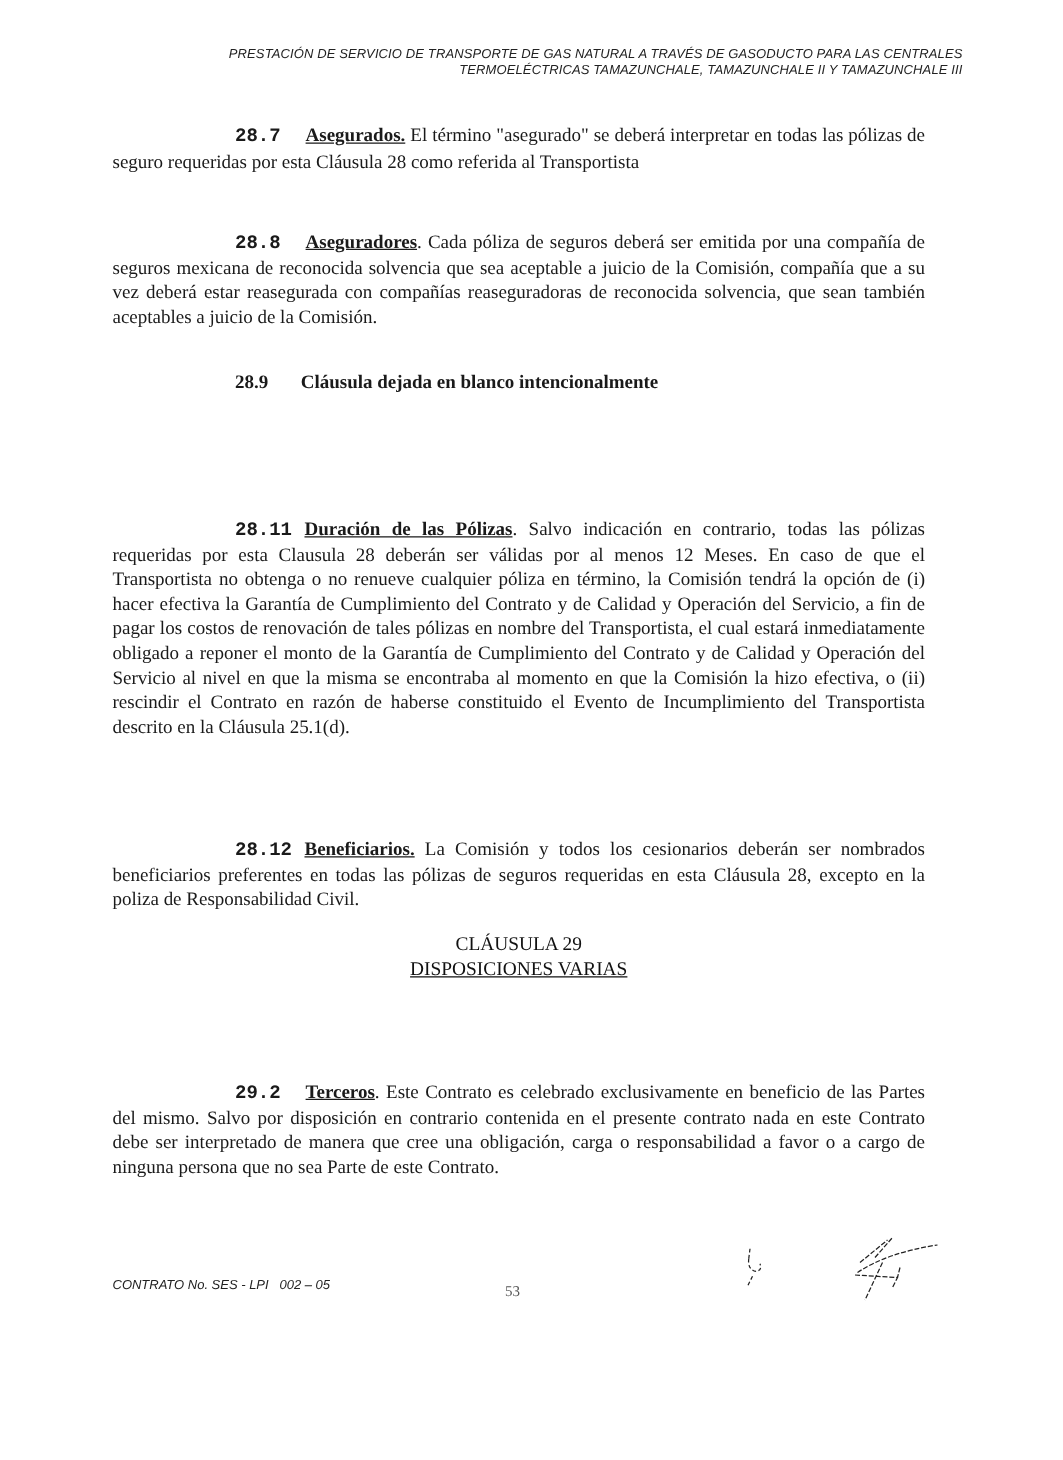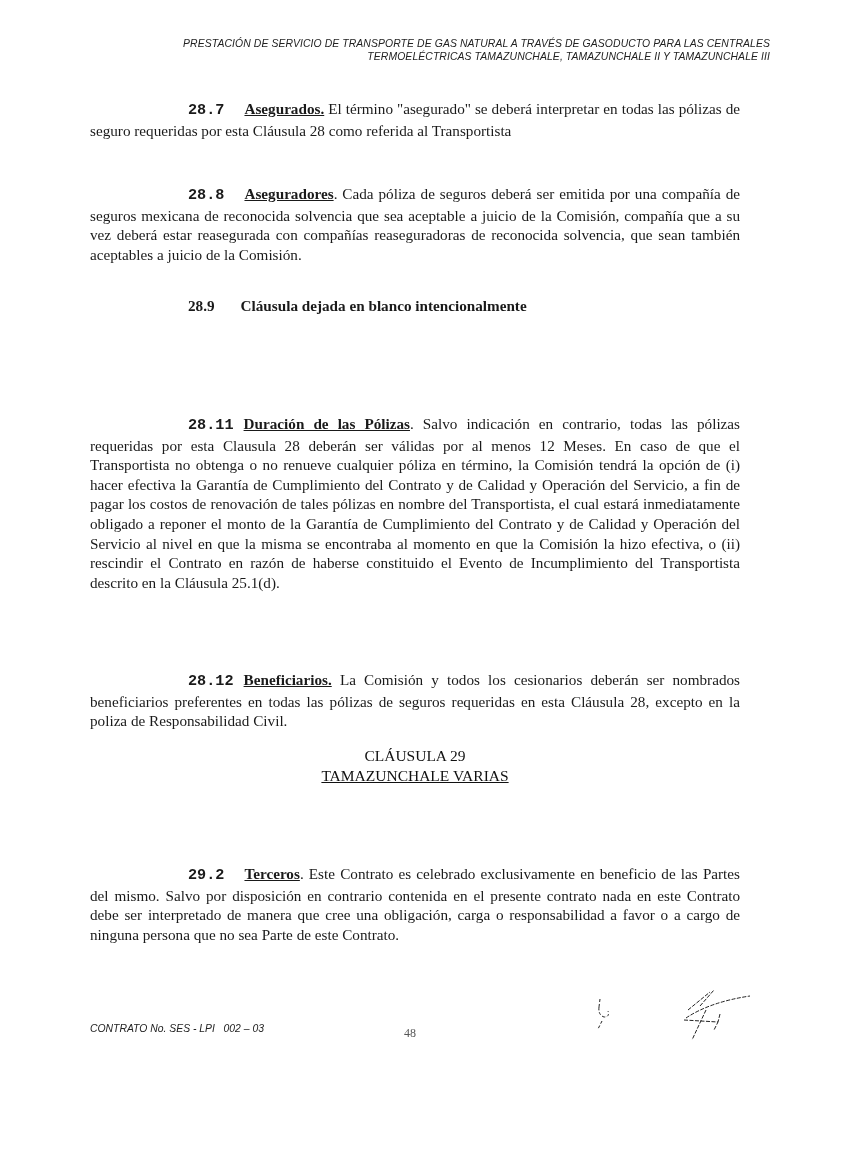--- a/index.html
+++ b/index.html
@@ -62,30 +62,30 @@
   <div class="body-text" style="top:414px;">
     <p class="para"><span class="num">28.11</span><span class="gap-sm"></span><span class="title">Duración de las Pólizas</span><span>.  Salvo indicación en contrario, todas las pólizas requeridas por esta Clausula 28 deberán ser válidas por al menos 12 Meses.  En caso de que el Transportista no obtenga o no renueve cualquier póliza en término, la Comisión tendrá la opción de (i) hacer efectiva la Garantía de Cumplimiento del Contrato y de Calidad y Operación del Servicio, a fin de pagar los costos de renovación de tales pólizas en nombre del Transportista, el cual estará inmediatamente obligado a reponer el monto de la Garantía de Cumplimiento del Contrato y de Calidad y Operación del Servicio al nivel en que la misma se encontraba al momento en que la Comisión la hizo efectiva, o (ii) rescindir el Contrato en razón de haberse constituido el Evento de Incumplimiento del Transportista descrito en la Cláusula 25.1(d).</span></p>
   </div>
 
   <div class="body-text" style="top:630px;margin-top:40px;">
     <p class="para"><span class="num">28.12</span><span class="gap-sm"></span><span class="title">Beneficiarios.</span> <span>La Comisión y todos los cesionarios deberán ser nombrados beneficiarios preferentes en todas las pólizas de seguros requeridas en esta Cláusula 28, excepto en la poliza de Responsabilidad Civil.</span></p>
   </div>
 
   <div class="clause-head" style="top:746px;">
     <div>CLÁUSULA 29</div>
-    <div class="sub">TAMAZUNCHALE VARIAS</div>
+    <div class="sub">DISPOSICIONES VARIAS</div>
   </div>
 
 
   <div class="body-text" style="top:864px;">
     <p class="para"><span class="num">29.2</span><span class="gap"></span><span class="title">Terceros</span><span>.  Este Contrato es celebrado exclusivamente en beneficio de las Partes del mismo.  Salvo por disposición en contrario contenida en el presente contrato nada en este Contrato debe ser interpretado de manera que cree una obligación, carga o responsabilidad a favor o a cargo de ninguna persona que no sea Parte de este Contrato.</span></p>
   </div>
 
-  <div class="footer-left" style="white-space:pre;">CONTRATO No. SES - LPI   002 – 03</div>
-  <div class="page-num">48</div>
+  <div class="footer-left" style="white-space:pre;">CONTRATO No. SES - LPI   002 – 05</div>
+  <div class="page-num">53</div>
 
   <svg class="sig" style="left:590px; top:995px;" width="30" height="40" viewBox="0 0 30 40">
     <path d="M10 4 L9 12 M9 12 Q8 20 14 22 Q20 22 18 16 M12 26 L8 34" stroke="#222" stroke-width="1" fill="none" stroke-dasharray="3 2"></path>
   </svg>
   <svg class="sig" style="left:680px; top:988px;" width="80" height="55" viewBox="0 0 80 55">
     <path d="M8 22 L30 4 M20 18 L34 2 M6 30 Q30 14 70 8 M4 32 L38 34 L34 42 M26 22 L12 52 M40 26 L38 34" stroke="#222" stroke-width="1" fill="none" stroke-dasharray="4 1.5"></path>
   </svg>
 
 </div>
 

